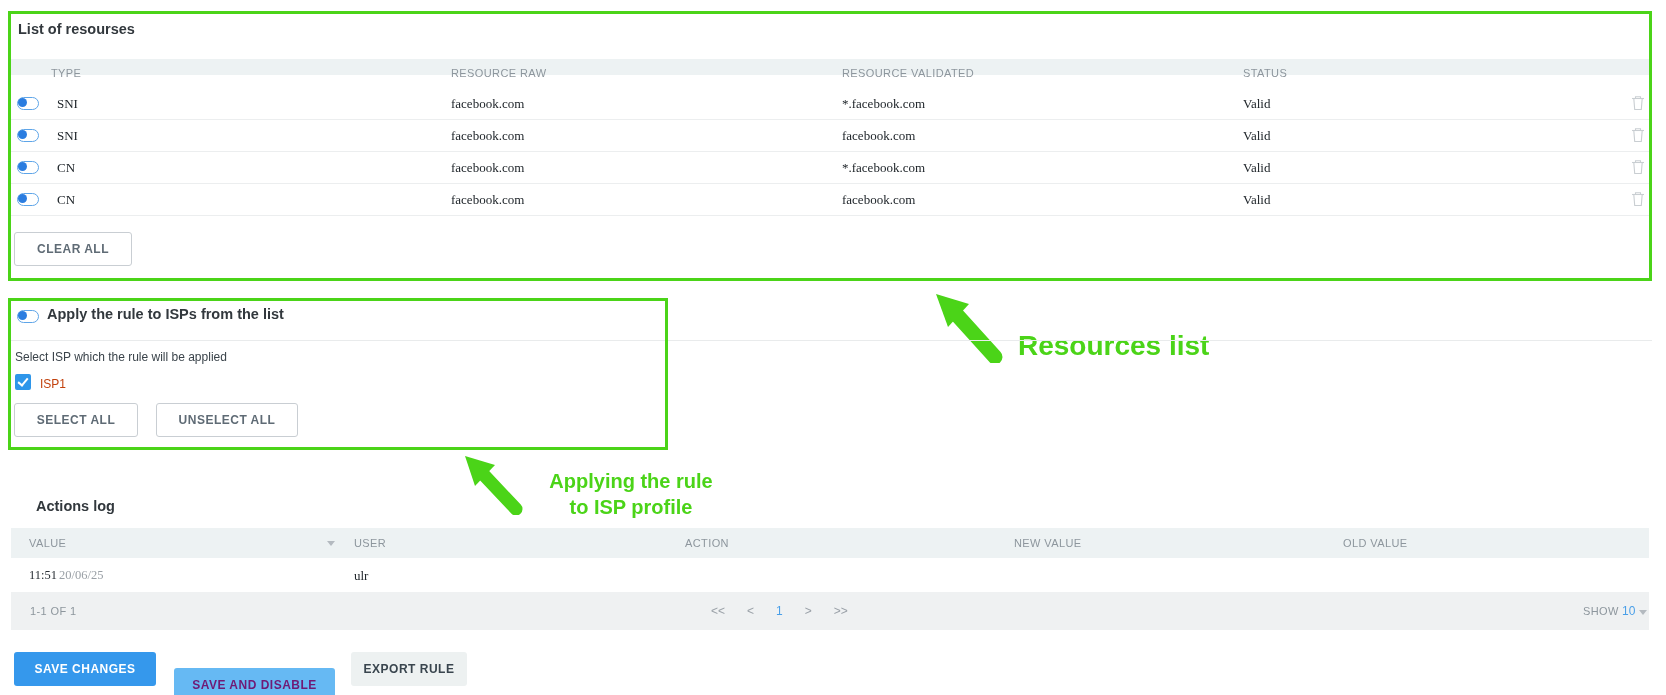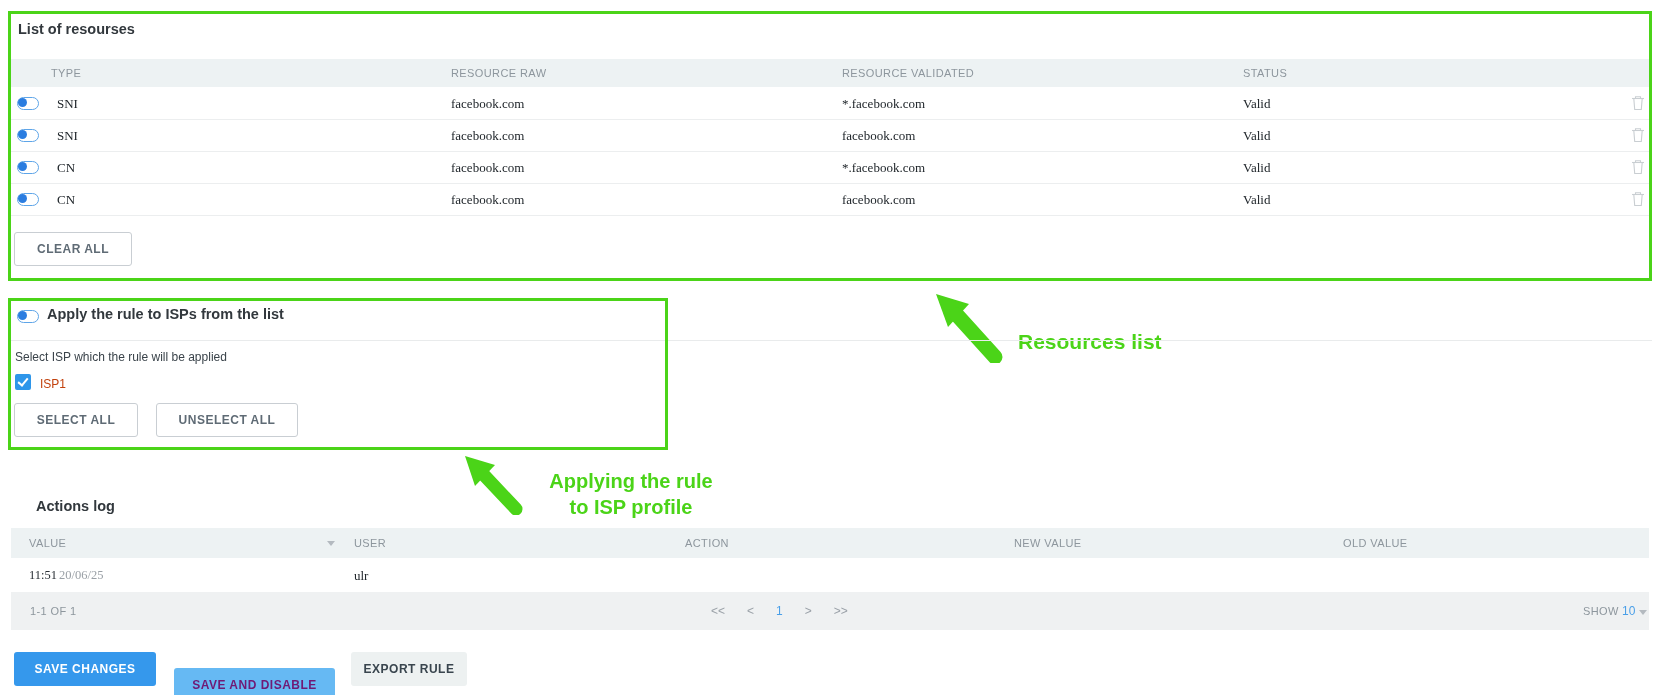--- a/index.html
+++ b/index.html
@@ -38,21 +38,21 @@
 </style>
 </head>
 <body>
 
 <div class="stage">
 
   <div class="greenbox" style="left:8px;top:11px;width:1644px;height:270px;"></div>
 
   <div class="abs sec-title" style="left:18px;top:21px;">List of resourses</div>
 
-  <div class="thead" style="left:11px;top:59px;width:1638px;height:28px;">
+  <div class="thead" style="left:11px;top:59px;width:1638px;height:16px;">
     <span class="hlabel" style="left:40px;top:8px;">TYPE</span>
     <span class="hlabel" style="left:440px;top:8px;">RESOURCE RAW</span>
     <span class="hlabel" style="left:831px;top:8px;">RESOURCE VALIDATED</span>
     <span class="hlabel" style="left:1232px;top:8px;">STATUS</span>
   </div>
 
   <div class="row" style="left:11px;top:87px;width:1638px;height:32px;">
     <span class="toggle" style="left:6px;top:10px;"></span>
     <span class="abs serif" style="left:46px;top:9px;">SNI</span>
     <span class="abs serif" style="left:440px;top:9px;">facebook.com</span>
@@ -126,21 +126,21 @@
   <span class="checkbox z2" style="left:15px;top:374px;"></span>
   <span class="abs z2" style="left:40px;top:377px;font-size:12px;color:#c2410c;">ISP1</span>
 
   <div class="btn outline z2" style="left:14px;top:403px;width:124px;">SELECT ALL</div>
   <div class="btn outline z2" style="left:156px;top:403px;width:142px;">UNSELECT ALL</div>
 
   <svg class="abs" style="left:933px;top:291px;" width="74" height="72" viewBox="0 0 74 72">
     <polygon points="3,3 36,13 15,36" fill="#4bd418"></polygon>
     <path d="M24 24 L62 66" stroke="#4bd418" stroke-width="15" stroke-linecap="round" fill="none"></path>
   </svg>
-  <div class="ann-text" style="left:1018px;top:330px;font-size:21px;">Resources list</div>
+  <div class="ann-text" style="left:1018px;top:330px;font-size:28px;">Resources list</div>
 
   <svg class="abs" style="left:462px;top:453px;" width="66" height="62" viewBox="0 0 66 62">
     <polygon points="3,3 33,12 13,33" fill="#4bd418"></polygon>
     <path d="M21 21 L54 56" stroke="#4bd418" stroke-width="13" stroke-linecap="round" fill="none"></path>
   </svg>
   <div class="ann-text" style="left:535px;top:468px;width:192px;text-align:center;line-height:26px;">
     <div>Applying the rule</div>
     <div>to ISP profile</div>
   </div>
 

